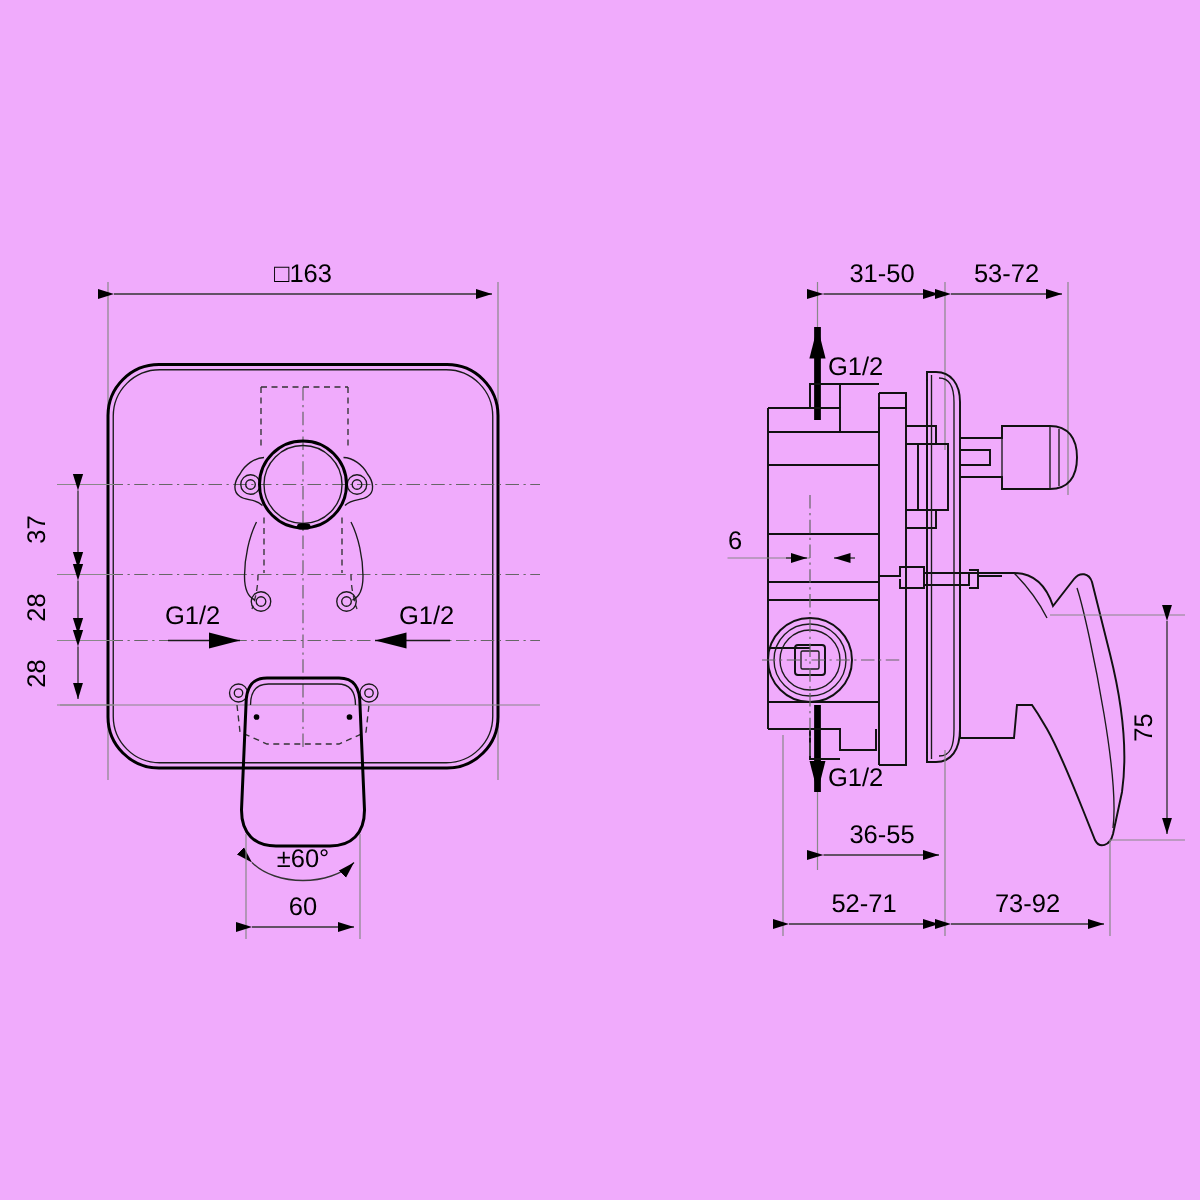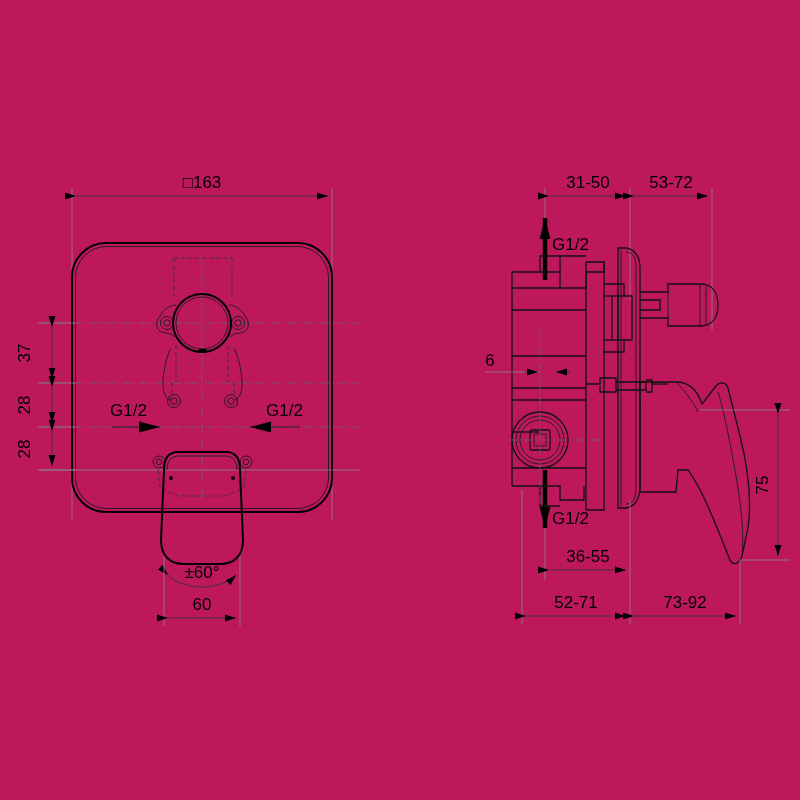--- a/index.html
+++ b/index.html
@@ -10,21 +10,21 @@
   body {
     width: 800px;
     height: 800px;
     font-family: "Liberation Sans", sans-serif;
     overflow: hidden;
   }
   #sheet {
     position: relative;
     width: 800px;
     height: 800px;
-    background: #be185d;
+    background: #f0abfc;
   }
   svg#drawing {
     position: absolute;
     top: 0;
     left: 0;
     width: 800px;
     height: 800px;
   }
   .dimtext {
     font-family: "Liberation Sans", sans-serif;

